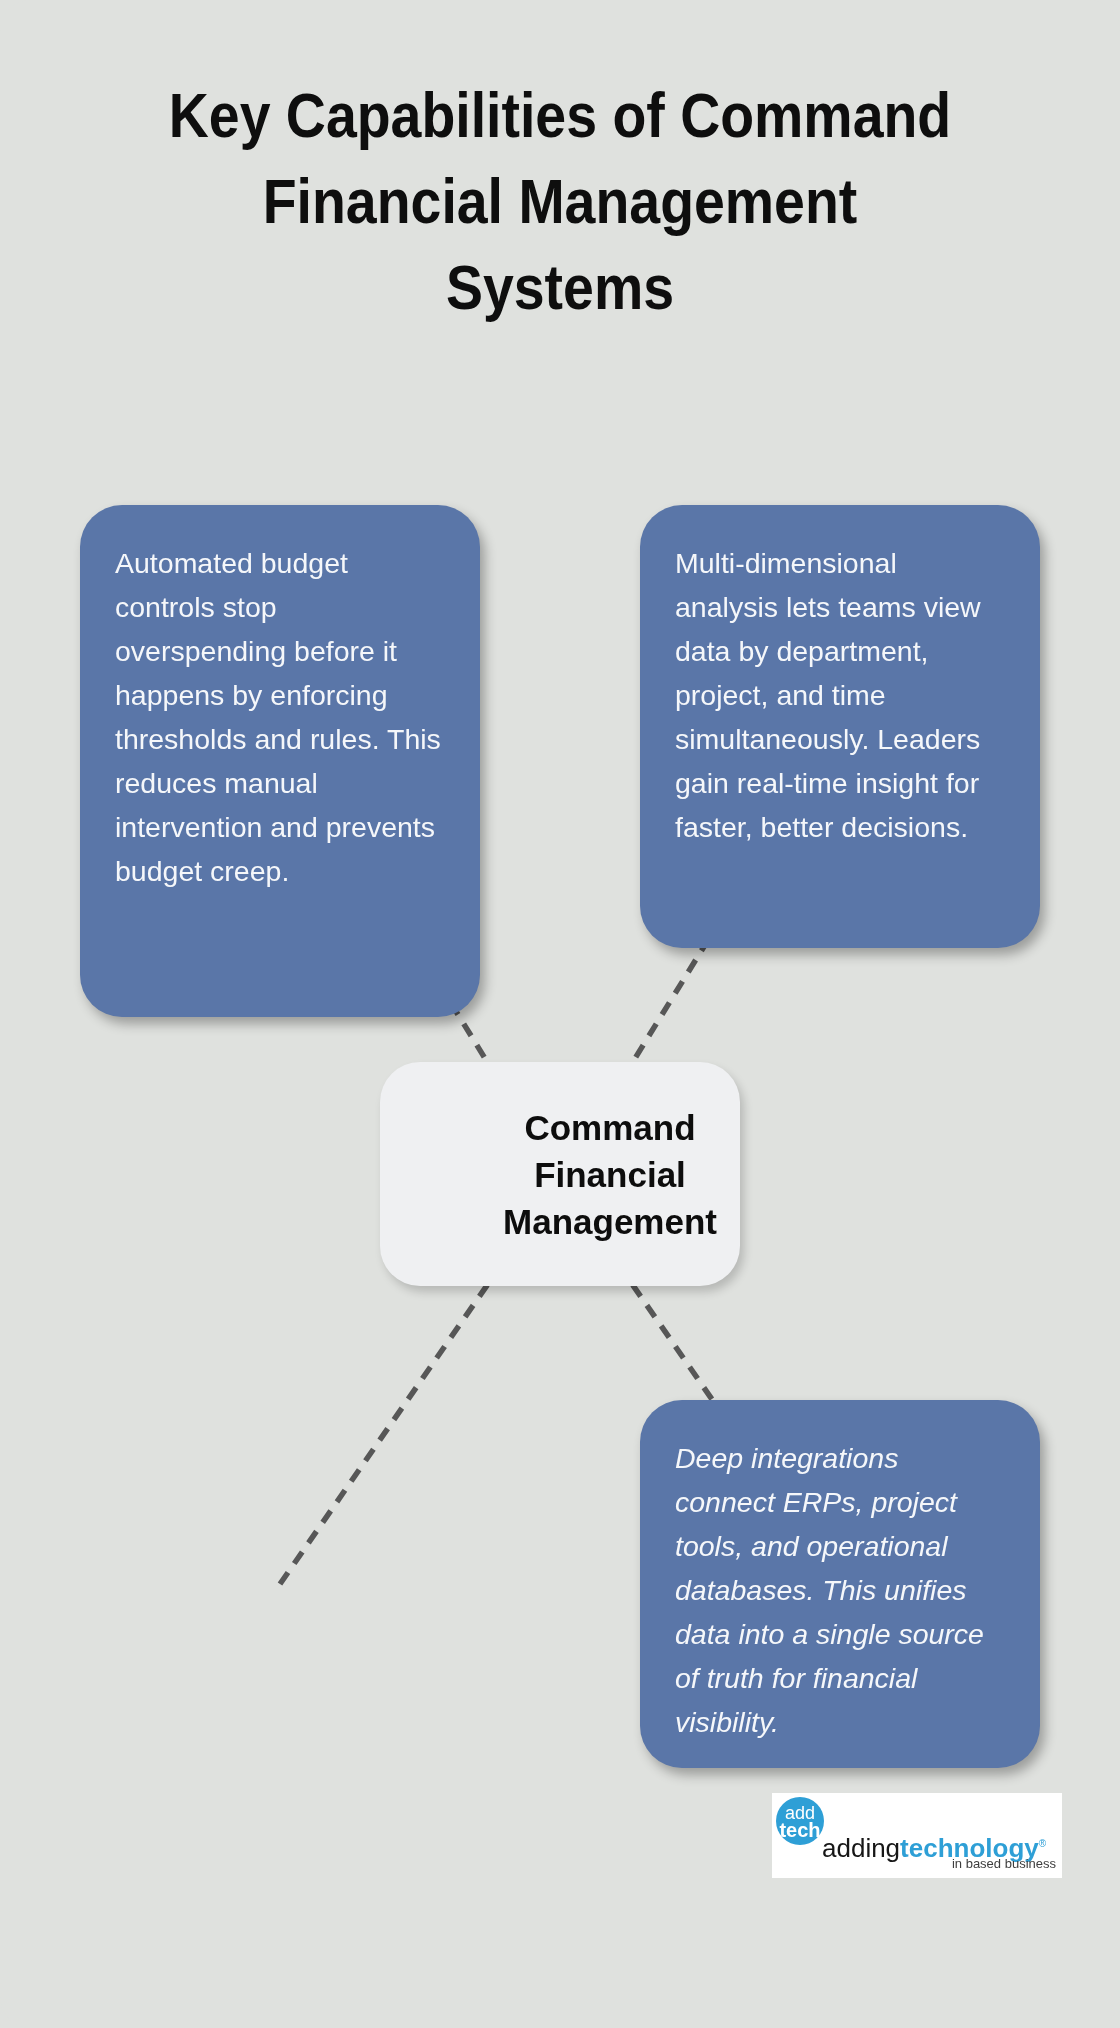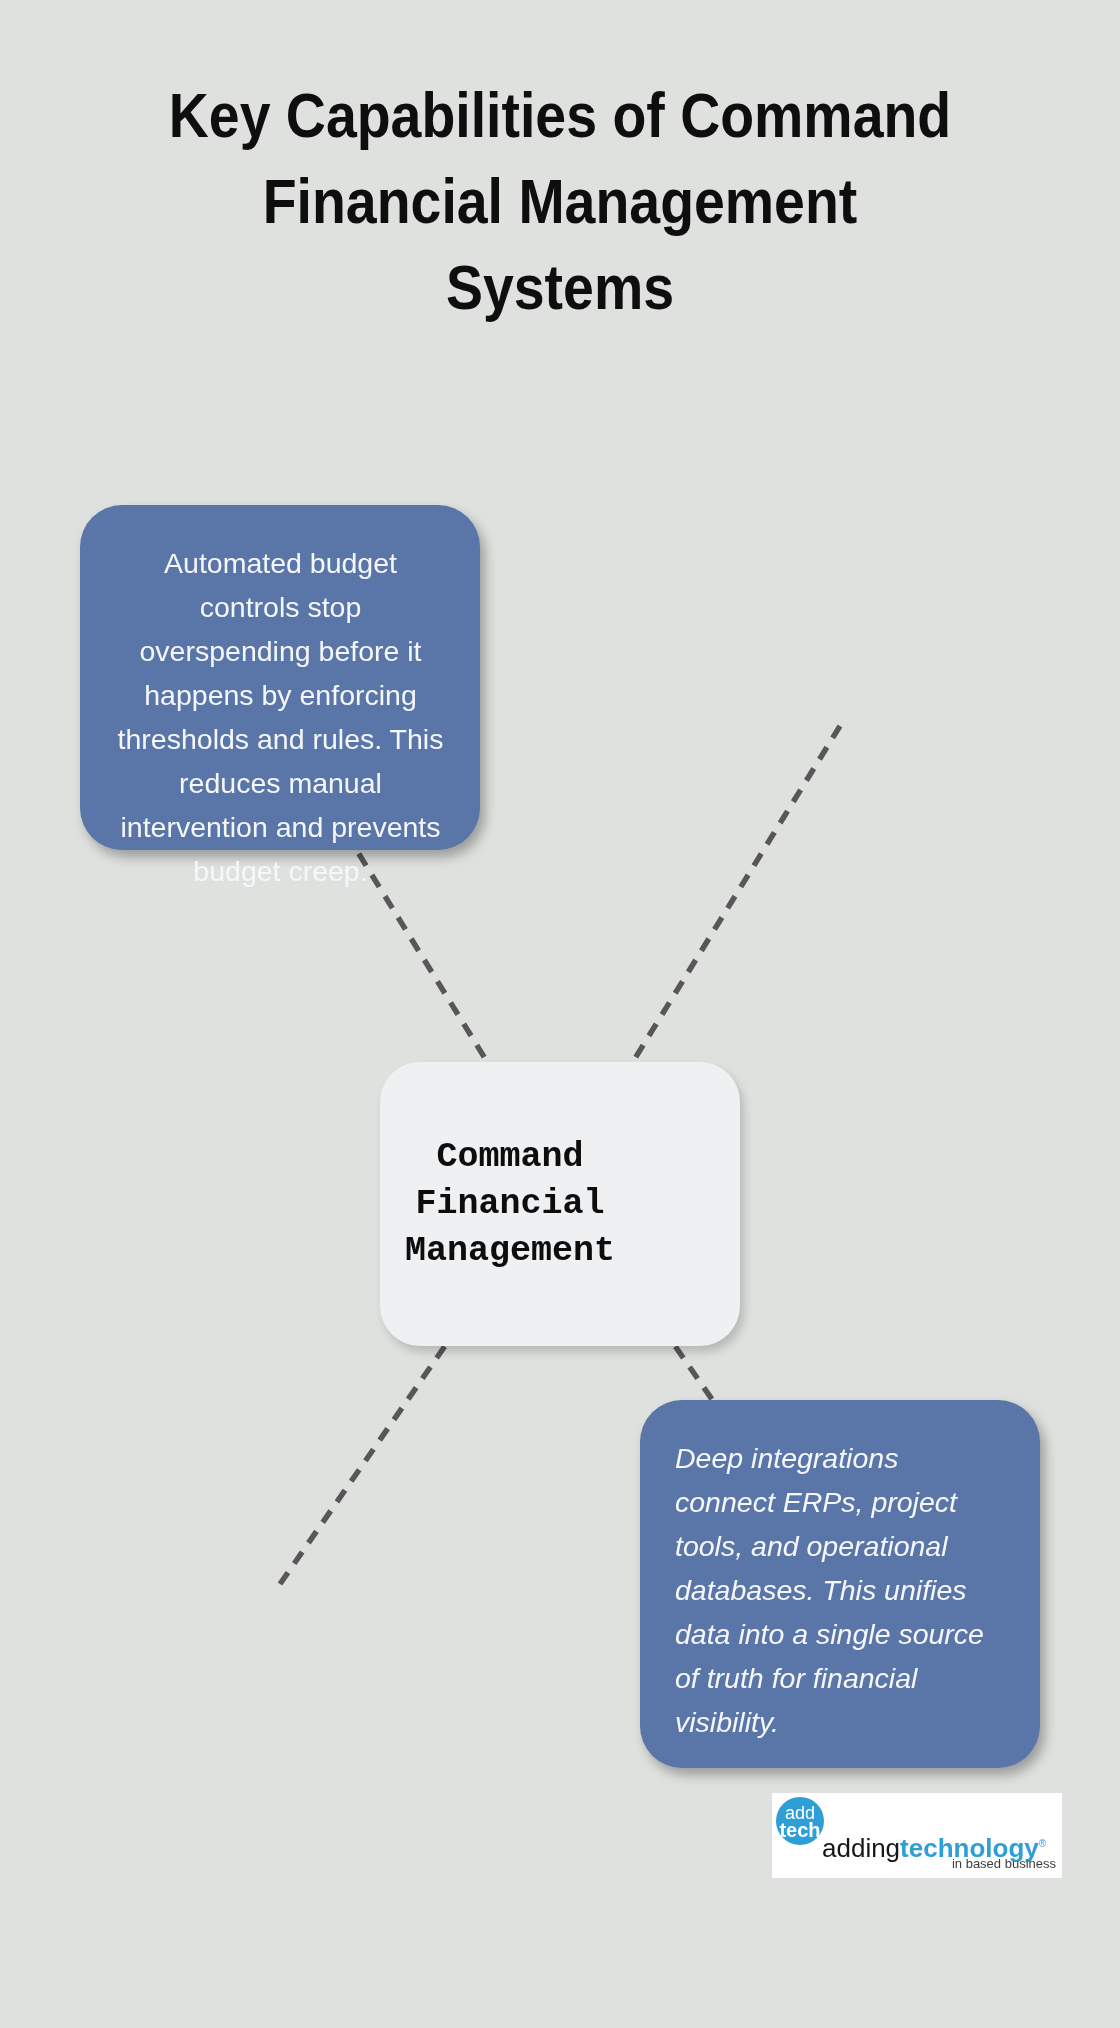--- a/index.html
+++ b/index.html
@@ -50,37 +50,36 @@
     box-shadow: 5px 7px 12px rgba(0,0,0,0.30);
     color: #f5f7fa;
     box-sizing: border-box;
     padding: 36px 34px 0 35px;
   }
   .card p {
     margin: 0;
     font-size: 28.5px;
     line-height: 44px;
   }
-  .card-tl { left: 80px;  top: 505px;  height: 345px; text-align: center; }
+  .card-tl { left: 80px;  top: 505px;  height: 512px; }
   .card-tr { left: 640px; top: 505px;  height: 443px; }
   .card-bl { left: 80px;  top: 1400px; height: 368px; }
   .card-br { left: 640px; top: 1400px; height: 368px; font-style: italic; }
 
   
   .center-node {
     position: absolute;
     left: 380px; top: 1062px;
-    width: 360px; height: 284px;
+    width: 360px; height: 224px;
     background: #eff0f2;
     border-radius: 40px;
     box-shadow: 4px 6px 10px rgba(0,0,0,0.18);
     display: flex;
     align-items: center;
-    justify-content: flex-start;
-    font-family: Liberation Mono, monospace;
+    justify-content: flex-end;
   }
   .center-node .label {
     width: 260px;
     text-align: center;
     font-weight: 700;
     font-size: 35px;
     line-height: 47px;
     color: #0d0d0d;
   }
 
@@ -139,20 +138,23 @@
     <line x1="280" y1="726" x2="560" y2="1180"></line>
     <line x1="840" y1="726" x2="560" y2="1180"></line>
     <line x1="280" y1="1584" x2="560" y2="1180"></line>
     <line x1="840" y1="1584" x2="560" y2="1180"></line>
   </svg>
 
   <div class="card card-tl">
     <p>Automated budget controls stop overspending before it happens by enforcing thresholds and rules. This reduces manual intervention and prevents budget creep.</p>
   </div>
 
+  <div class="card card-tr">
+    <p>Multi-dimensional analysis lets teams view data by department, project, and time simultaneously. Leaders gain real-time insight for faster, better decisions.</p>
+  </div>
 
   <div class="center-node">
     <div class="label">Command Financial Management</div>
   </div>
 
 
   <div class="card card-br">
     <p>Deep integrations connect ERPs, project tools, and operational databases. This unifies data into a single source of truth for financial visibility.</p>
   </div>
 

